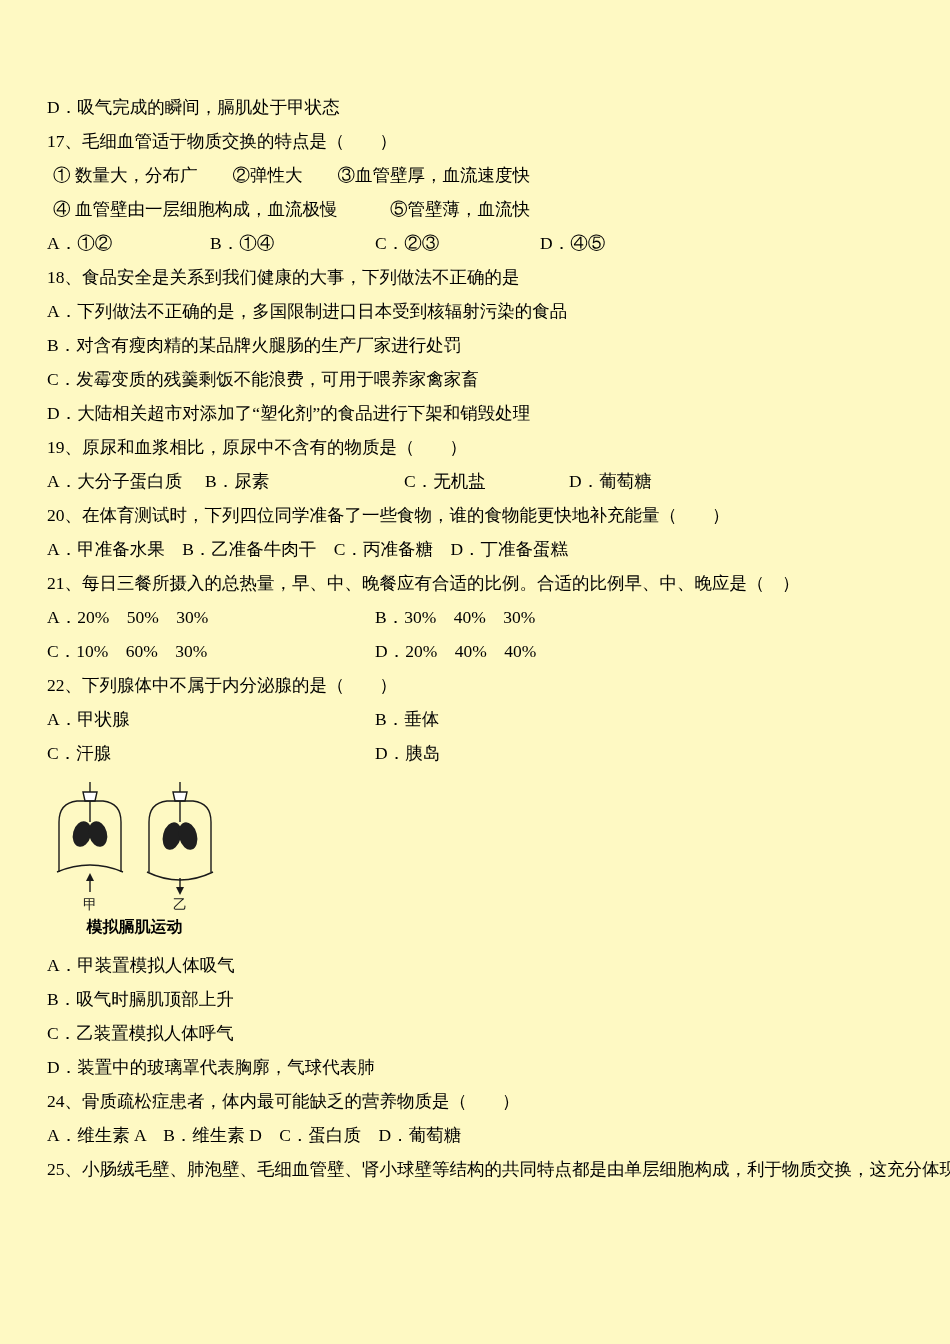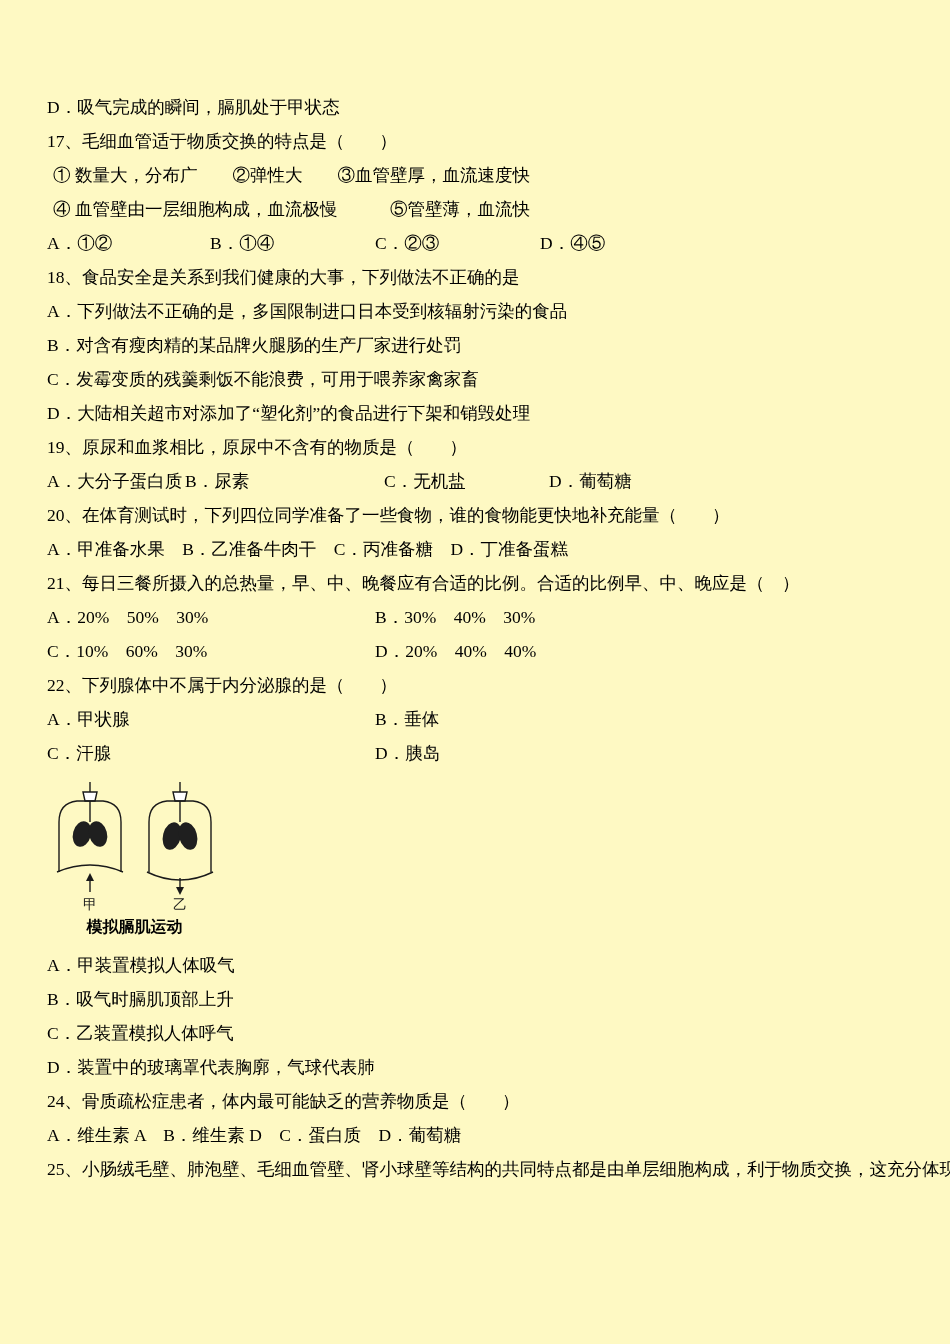--- a/index.html
+++ b/index.html
@@ -44,21 +44,21 @@
       <div class="line"><span class="seg">17、毛细血管适于物质交换的特点是（　　）</span></div>
       <div class="line" style="padding-left: 6px;"><span class="seg">① 数量大，分布广　　②弹性大　　③血管壁厚，血流速度快</span></div>
       <div class="line" style="padding-left: 6px;"><span class="seg">④ 血管壁由一层细胞构成，血流极慢　　　⑤管壁薄，血流快</span></div>
       <div class="line"><span class="seg" style="width: 163px;">A．①②</span><span class="seg" style="width: 165px;">B．①④</span><span class="seg" style="width: 165px;">C．②③</span><span class="seg">D．④⑤</span></div>
       <div class="line"><span class="seg">18、食品安全是关系到我们健康的大事，下列做法不正确的是</span></div>
       <div class="line"><span class="seg">A．下列做法不正确的是，多国限制进口日本受到核辐射污染的食品</span></div>
       <div class="line"><span class="seg">B．对含有瘦肉精的某品牌火腿肠的生产厂家进行处罚</span></div>
       <div class="line"><span class="seg">C．发霉变质的残羹剩饭不能浪费，可用于喂养家禽家畜</span></div>
       <div class="line"><span class="seg">D．大陆相关超市对添加了“塑化剂”的食品进行下架和销毁处理</span></div>
       <div class="line"><span class="seg">19、原尿和血浆相比，原尿中不含有的物质是（　　）</span></div>
-      <div class="line"><span class="seg" style="width: 138px;">A．大分子蛋白质</span><span class="seg" style="width: 190px;">B．尿素</span><span class="seg" style="width: 165px; margin-left: 9px;">C．无机盐</span><span class="seg">D．葡萄糖</span></div>
+      <div class="line"><span class="seg" style="width: 138px;">A．大分子蛋白质</span><span class="seg" style="width: 190px; margin-left: 20px;">B．尿素</span><span class="seg" style="width: 165px; margin-left: 9px;">C．无机盐</span><span class="seg">D．葡萄糖</span></div>
       <div class="line"><span class="seg">20、在体育测试时，下列四位同学准备了一些食物，谁的食物能更快地补充能量（　　）</span></div>
       <div class="line"><span class="seg">A．甲准备水果　B．乙准备牛肉干　C．丙准备糖　D．丁准备蛋糕</span></div>
       <div class="line"><span class="seg">21、每日三餐所摄入的总热量，早、中、晚餐应有合适的比例。合适的比例早、中、晚应是（　）</span></div>
       <div class="line"><span class="seg" style="width: 328px;">A．20%　50%　30%</span><span class="seg">B．30%　40%　30%</span></div>
       <div class="line"><span class="seg" style="width: 328px;">C．10%　60%　30%</span><span class="seg">D．20%　40%　40%</span></div>
       <div class="line"><span class="seg">22、下列腺体中不属于内分泌腺的是（　　）</span></div>
       <div class="line"><span class="seg" style="width: 328px;">A．甲状腺</span><span class="seg">B．垂体</span></div>
       <div class="line"><span class="seg" style="width: 328px;">C．汗腺</span><span class="seg">D．胰岛</span></div>
     </div>
 

